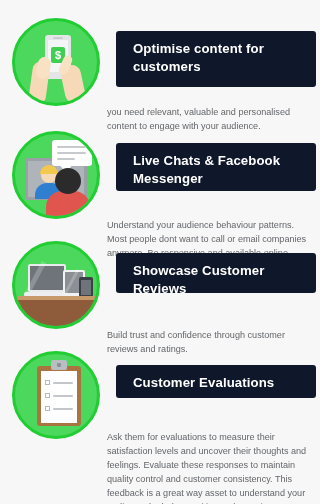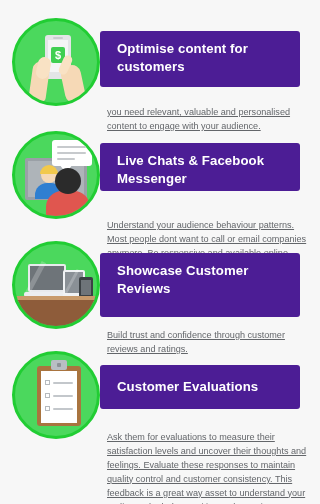--- a/index.html
+++ b/index.html
@@ -21,23 +21,23 @@
     background:#4bd85d;
     border:3px solid #21cd33;
     box-sizing:border-box;
     overflow:hidden;
     z-index:3;
   }
   .badge-art{position:absolute;inset:0;}
 
   
   .banner{
-    position:absolute;left:100px;
+    position:absolute;left:116px;
     width:200px;
-    background:#4c1d95;
+    background:#0f172a;
     border-radius:3px;
     box-sizing:border-box;
     padding:9px 12px 9px 17px;
     z-index:2;
   }
   .banner-title{
     color:#ffffff;
     font-size:13.2px;
     font-weight:bold;
     line-height:1.34;
@@ -46,38 +46,37 @@
   }
 
   
   .desc{
     position:absolute;left:107px;
     width:200px;
     color:#63666a;
     font-size:9.1px;
     line-height:1.53;
     margin:0;
-    text-decoration:underline;
   }
 
   
   #step-1{top:18px;}
   #step-1 .banner{top:13px;height:56px;}
   #step-1 .desc{top:88px;}
 
   #step-2{top:131px;}
   #step-2 .banner{top:12px;height:48px;}
   #step-2 .desc{top:88px;}
 
   #step-3{top:241px;}
-  #step-3 .banner{top:12px;height:64px;}
+  #step-3 .banner{top:12px;height:40px;}
   #step-3 .desc{top:88px;}
 
   #step-4{top:351px;}
-  #step-4 .banner{top:14px;height:44px;display:flex;align-items:center;}
+  #step-4 .banner{top:14px;height:33px;display:flex;}
   #step-4 .desc{top:80px;}
 
   
   
   .ph-body{position:absolute;left:30px;top:14px;width:26px;height:44px;background:#e3e5e7;border-radius:3px;}
   .ph-screen{position:absolute;left:33px;top:19px;width:20px;height:32px;background:#f4f5f6;}
   .ph-dollar{position:absolute;left:36px;top:26px;width:14px;height:16px;background:#3fcf52;border-radius:2px;
              color:#fff;font-size:11px;font-weight:bold;text-align:center;line-height:16px;}
   .ph-speaker{position:absolute;left:38px;top:16px;width:10px;height:1.5px;background:#c9ccd0;border-radius:1px;}
   .hand-l{position:absolute;left:16px;top:40px;width:17px;height:40px;background:#f6d9b6;border-radius:9px 4px 4px 4px;transform:rotate(8deg);}

